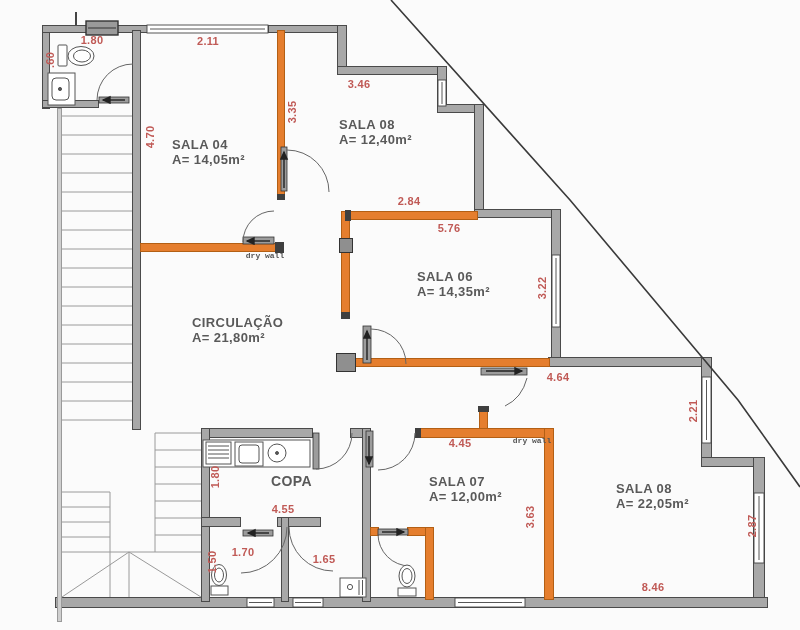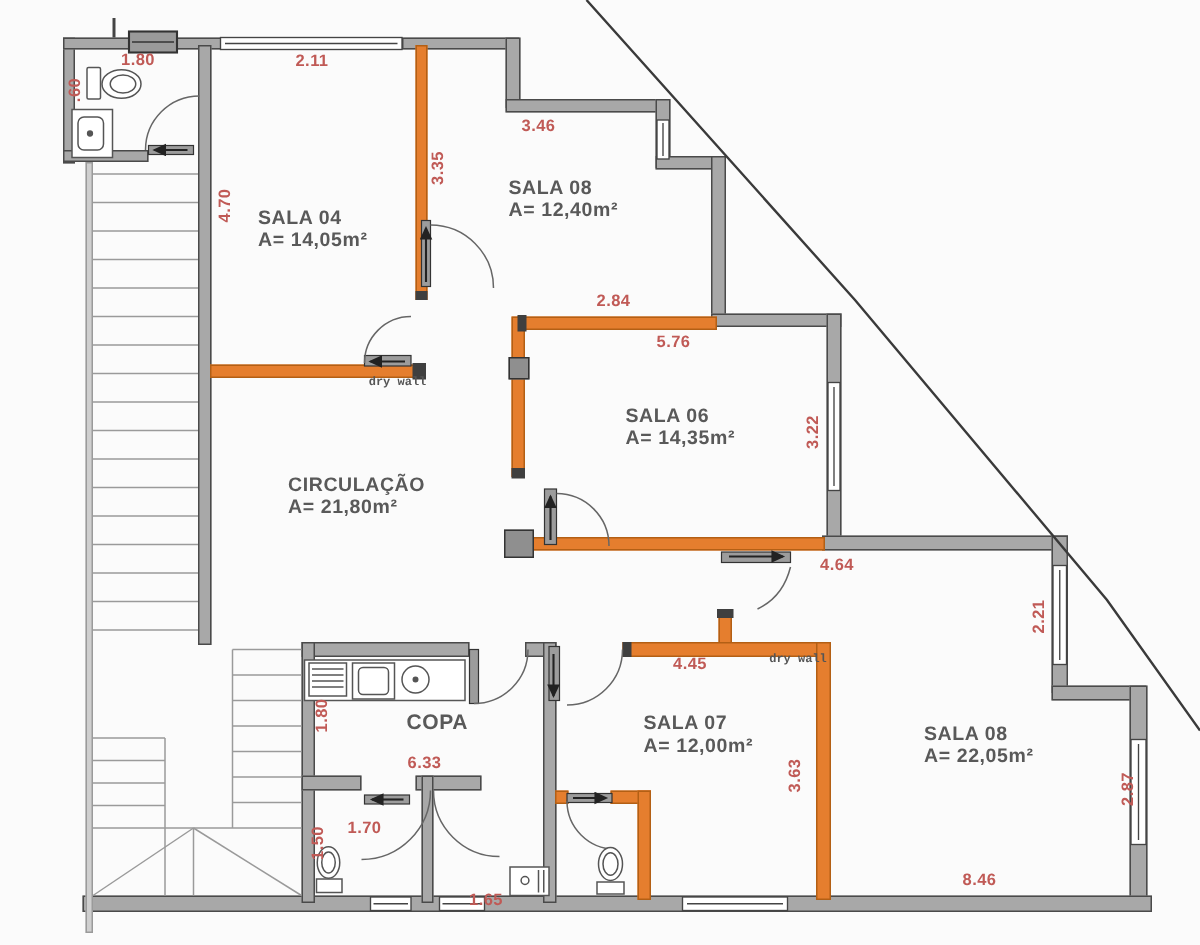--- a/index.html
+++ b/index.html
@@ -275,19 +275,19 @@
   <span class="txt dim" style="left:359px;top:84px">3.46</span>
   <span class="txt dim" style="left:409px;top:201px">2.84</span>
   <span class="txt dim" style="left:449px;top:228px">5.76</span>
   <span class="txt dim v" style="left:542px;top:288px">3.22</span>
   <span class="txt dim" style="left:558px;top:377px">4.64</span>
   <span class="txt dim v" style="left:693px;top:411px">2.21</span>
   <span class="txt dim v" style="left:752px;top:526px">2.87</span>
   <span class="txt dim" style="left:653px;top:587px">8.46</span>
   <span class="txt dim" style="left:460px;top:443px">4.45</span>
   <span class="txt dim v" style="left:530px;top:517px">3.63</span>
-  <span class="txt dim" style="left:283px;top:509px">6.33</span>
+  <span class="txt dim" style="left:283px;top:509px">4.55</span>
   <span class="txt dim v" style="left:215px;top:477px">1.80</span>
   <span class="txt dim v" style="left:212px;top:562px">1.50</span>
   <span class="txt dim" style="left:243px;top:552px">1.70</span>
-  <span class="txt dim" style="left:324px;top:600px">1.65</span>
+  <span class="txt dim" style="left:324px;top:559px">1.65</span>
 
 </div>
 
 </body></html>

